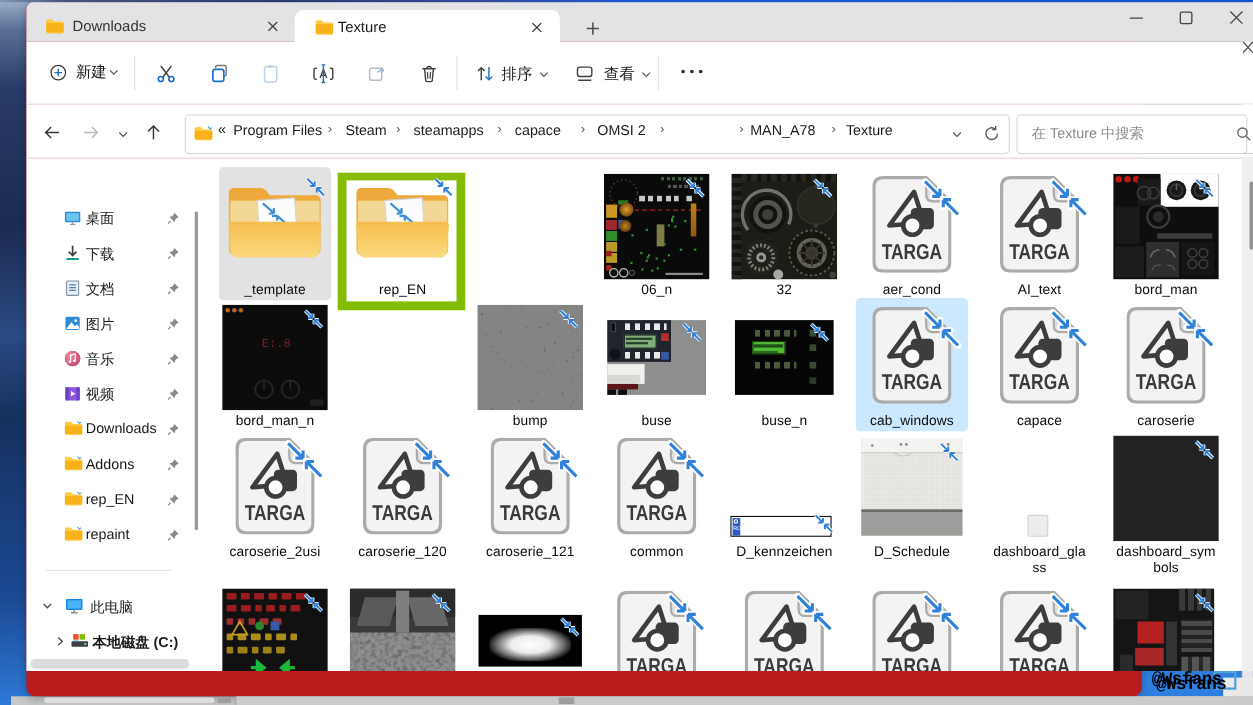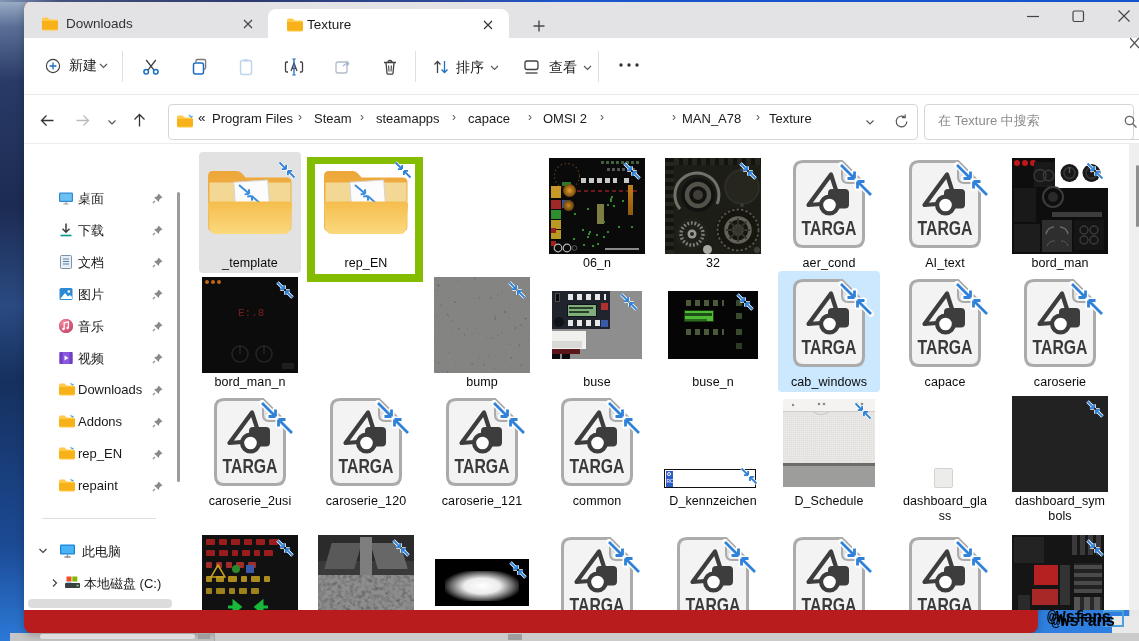--- a/index.html
+++ b/index.html
@@ -311,21 +311,21 @@
       <svg class="abs" style="left:26px;top:434px;" width="10" height="10" viewBox="0 0 10 10">
           <path d="M3 1.5 L6.5 5 L3 8.5" fill="none" stroke="#444" stroke-width="1.2"></path>
         </svg>
       <svg class="abs" style="left:40px;top:430px;" width="17" height="17" viewBox="0 0 17 17">
           <rect x="1" y="9" width="15" height="5" rx="0.8" fill="#3d4043"></rect>
           <rect x="12.5" y="10.8" width="2" height="1.5" fill="#8ee08e"></rect>
           <rect x="2.5" y="2.5" width="5" height="5" fill="#f25022"></rect>
           <rect x="8.3" y="2.5" width="5" height="5" fill="#7fba00"></rect>
           <rect x="2.5" y="8.3" width="5" height="0.5" fill="#00a4ef"></rect>
         </svg>
-      <span class="abs sideitem" style="left:60px;top:431px;">本地磁盘 (C:)</span>
+      <span class="abs sideitem" style="left:60px;top:431px;font-weight:bold;">本地磁盘 (C:)</span>
       <div class="abs" style="left:153px;top:48px;width:3px;height:290px;background:#9b9b9b;border-radius:2px;"></div>
       <div class="abs" style="left:4px;top:455px;width:144px;height:9px;background:#dcdcdc;border-radius:4px;"></div>
     </div>
     <div class="abs" id="content" style="left:160px;top:0;width:962px;height:466px;">
     <div class="abs tile" style="left:15px;top:14px;width:102px;height:128px;">
           <div class="abs" style="left:0;top:-6px;width:102px;height:121px;background:#e2e2e2;border-radius:4px;"></div>
           <svg class="abs" style="left:8px;top:7px;" width="86" height="70" viewBox="0 0 86 70">
 <defs>
               <linearGradient id="fb" x1="0" y1="0" x2="0" y2="1">
                 <stop offset="0" stop-color="#eda639"></stop>

